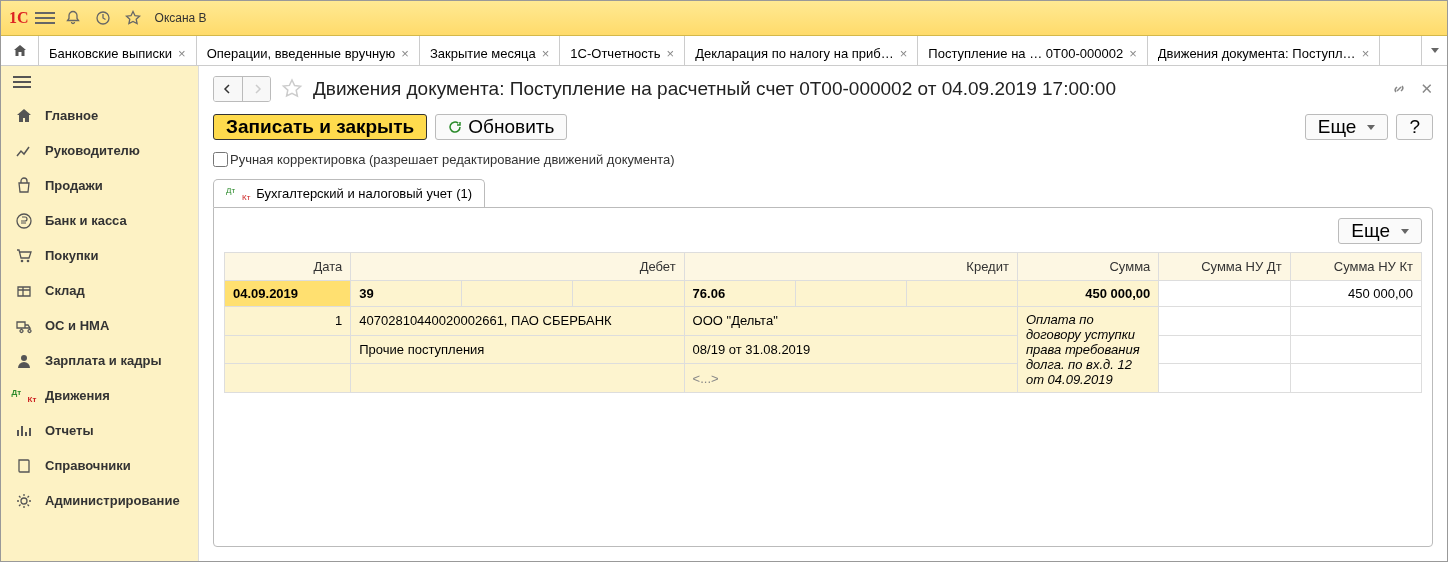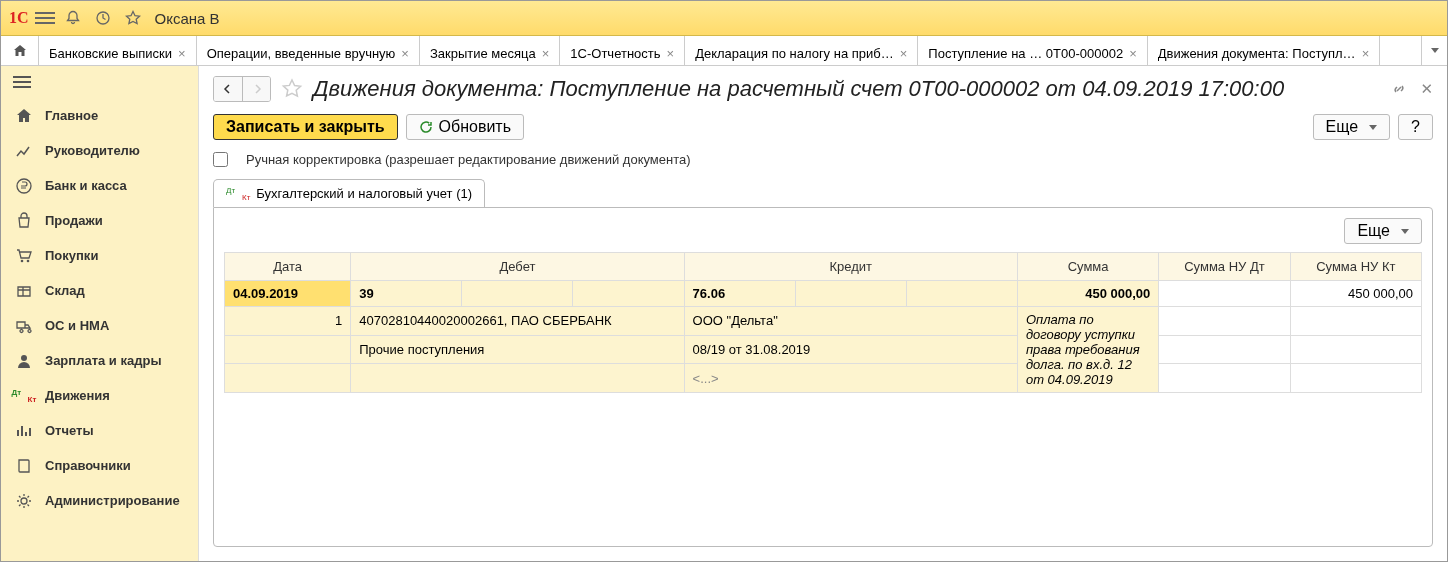--- a/index.html
+++ b/index.html
@@ -5,21 +5,21 @@
 * { box-sizing: border-box; margin: 0; padding: 0; font-family: Arial, sans-serif; }
 body { width: 1448px; height: 562px; background: #fff; font-size: 13px; overflow: hidden; border: 1px solid #999; }
 
 .titlebar { height: 28px; background: linear-gradient(#ffe993, #ffdb6b); display: flex; align-items: center; padding: 17px 8px; border-bottom: 1px solid #d4b84a; }
 .logo { color: #d22; font-weight: bold; font-size: 16px; font-family: Georgia, serif; margin-right: 6px; }
 .hamburger { width: 20px; height: 20px; display: flex; flex-direction: column; justify-content: center; gap: 3px; margin-right: 10px; cursor: pointer; }
 .hamburger span { height: 2px; background: #666; }
 .app-title { flex: 1; color: #333; font-size: 13px; }
 .titlebar-icons { display: flex; gap: 14px; align-items: center; }
 .tb-icon { width: 16px; height: 16px; cursor: pointer; color: #666; }
-.user-name { font-size: 15px; color: #333; }
+.user-name { font-size: 12px; color: #333; }
 
 .tabbar { height: 30px; background: #fff; display: flex; align-items: stretch; border-bottom: 1px solid #ccc; }
 .home-tab { width: 38px; display: flex; align-items: center; justify-content: center; border-right: 1px solid #ccc; cursor: pointer; }
 .tab { display: flex; align-items: center; padding: 17px 10px; border-right: 1px solid #ccc; cursor: pointer; white-space: nowrap; position: relative; max-width: 240px; }
 .tab.active { border-bottom: 2px solid #0f172a; }
 .tab-label { overflow: hidden; text-overflow: ellipsis; margin-right: 6px; }
 .tab-close { color: #888; font-size: 13px; cursor: pointer; }
 .tabbar-dropdown { width: 26px; display: flex; align-items: center; justify-content: center; cursor: pointer; border-left: 1px solid #ccc; }
 
 .body-row { display: flex; height: calc(100% - 58px); }
@@ -31,46 +31,46 @@
 .side-item { display: flex; align-items: center; height: 35px; padding: 0 14px; cursor: pointer; color: #333; }
 .side-icon { width: 18px; height: 18px; margin-right: 12px; display: flex; align-items: center; justify-content: center; color: #555; }
 
 .content { flex: 1; padding: 10px 14px; overflow: auto; }
 .content-header { display: flex; align-items: center; margin-bottom: 12px; }
 .nav-arrows { display: flex; border: 1px solid #bbb; border-radius: 3px; overflow: hidden; margin-right: 10px; }
 .nav-btn { width: 28px; height: 24px; display: flex; align-items: center; justify-content: center; cursor: pointer; background: #f8f8f8; }
 .nav-btn + .nav-btn { border-left: 1px solid #bbb; }
 .nav-btn.disabled { color: #ccc; cursor: default; }
 .star-icon { width: 22px; height: 22px; margin-right: 10px; color: #ccc; cursor: pointer; }
-.page-title { font-size: 22px; color: #222; flex: 1; font-style: italic; }
+.page-title { font-size: 19px; color: #222; flex: 1; }
 .header-right { display: flex; gap: 12px; align-items: center; }
 .link-icon { cursor: pointer; color: #888; }
 .close-content { cursor: pointer; color: #888; font-size: 15px; }
 
 .toolbar { display: flex; align-items: center; margin-bottom: 12px; gap: 8px; }
-.btn { height: 26px; padding: 0 12px; border: 1px solid #bbb; border-radius: 3px; background: #fafafa; cursor: pointer; display: flex; align-items: center; gap: 6px; font-size: 16px; }
+.btn { height: 26px; padding: 0 12px; border: 1px solid #bbb; border-radius: 3px; background: #fafafa; cursor: pointer; display: flex; align-items: center; gap: 6px; font-size: 19px; }
 .btn.primary { background: #ffdb4d; border-color: #333; font-weight: bold; }
 .btn-refresh-icon { width: 14px; height: 14px; }
 .toolbar-right { margin-left: auto; display: flex; gap: 8px; }
 
-.checkbox-row { display: flex; align-items: flex-start; margin-bottom: 12px; gap: 18px; }
+.checkbox-row { display: flex; align-items: flex-start; margin-bottom: 12px; gap: 2px; }
 .checkbox-row input { width: 15px; height: 15px; cursor: pointer; }
 .checkbox-row label { color: #333; }
 
 .tab-strip { display: flex; }
 .tab-strip-tab { display: flex; align-items: center; height: 28px; padding: 0 12px; border: 1px solid #bbb; border-bottom: none; border-radius: 5px 5px 0 0; background: #fff; cursor: pointer; gap: 6px; }
 .dtkt { display: inline-flex; flex-direction: column; line-height: 7px; font-size: 8px; }
 .dtkt .dt { color: #2a8a2a; }
 .dtkt .kt { color: #c22; margin-left: 16px; }
 
 .grid-wrap { border: 1px solid #bbb; border-radius: 0 4px 4px 4px; padding: 10px; height: 340px; position: relative; }
 .grid-toolbar { display: flex; justify-content: flex-end; margin-bottom: 8px; }
 .grid-table { width: 100%; border-collapse: collapse; }
 .grid-table th, .grid-table td { border: 1px solid #ddd; padding: 5px 8px; font-size: 13px; }
-.grid-table th { background: #fdf7e3; text-align: center; font-weight: normal; color: #333; height: 28px; }
+.grid-table th { background: #fdf7e3; text-align: right; font-weight: normal; color: #333; height: 28px; }
 td.sel { background: #ffe070; }
 td.yel { background: #fdf4cf; }
 .num-right { text-align: right; }
 .bold { font-weight: bold; }
 .italic { font-style: italic; }
 .ellipsis { color: #888; }
 
 svg { display: block; }
 .chev::after { content: ''; display: inline-block; margin-left: 5px; border-left: 4px solid transparent; border-right: 4px solid transparent; border-top: 5px solid #666; }
 </style>
@@ -169,33 +169,33 @@
           <span class="side-icon">
             <svg width="18" height="18" viewBox="0 0 18 18" fill="currentColor">
               <path d="M2 14l4-5 3 3 5-7" stroke="currentColor" fill="none" stroke-width="1.5"></path>
             </svg>
           </span>
           <span>Руководителю</span>
         </div>
         <div class="side-item">
           <span class="side-icon">
             <svg width="18" height="18" viewBox="0 0 18 18" fill="currentColor">
+              <path d="M4 6h10l-1 9H5zM6 6V4a3 3 0 0 1 6 0v2" fill="none" stroke="currentColor" stroke-width="1.3"></path>
+            </svg>
+          </span>
+          <span>Продажи</span>
+        </div>
+        <div class="side-item">
+          <span class="side-icon">
+            <svg width="18" height="18" viewBox="0 0 18 18" fill="currentColor">
               <circle cx="9" cy="9" r="7" fill="none" stroke="currentColor" stroke-width="1.3"></circle>
               <path d="M7 5h3a2 2 0 0 1 0 4H7m-1 0h5M6 11h5" stroke="currentColor" fill="none" stroke-width="1.2"></path>
             </svg>
           </span>
           <span>Банк и касса</span>
-        </div>
-        <div class="side-item">
-          <span class="side-icon">
-            <svg width="18" height="18" viewBox="0 0 18 18" fill="currentColor">
-              <path d="M4 6h10l-1 9H5zM6 6V4a3 3 0 0 1 6 0v2" fill="none" stroke="currentColor" stroke-width="1.3"></path>
-            </svg>
-          </span>
-          <span>Продажи</span>
         </div>
         <div class="side-item">
           <span class="side-icon">
             <svg width="18" height="18" viewBox="0 0 18 18" fill="currentColor">
               <path d="M2 3h2l2 8h8l2-6H5" fill="none" stroke="currentColor" stroke-width="1.3"></path>
               <circle cx="7" cy="14" r="1.3"></circle>
               <circle cx="13" cy="14" r="1.3"></circle>
             </svg>
           </span>
           <span>Покупки</span>

